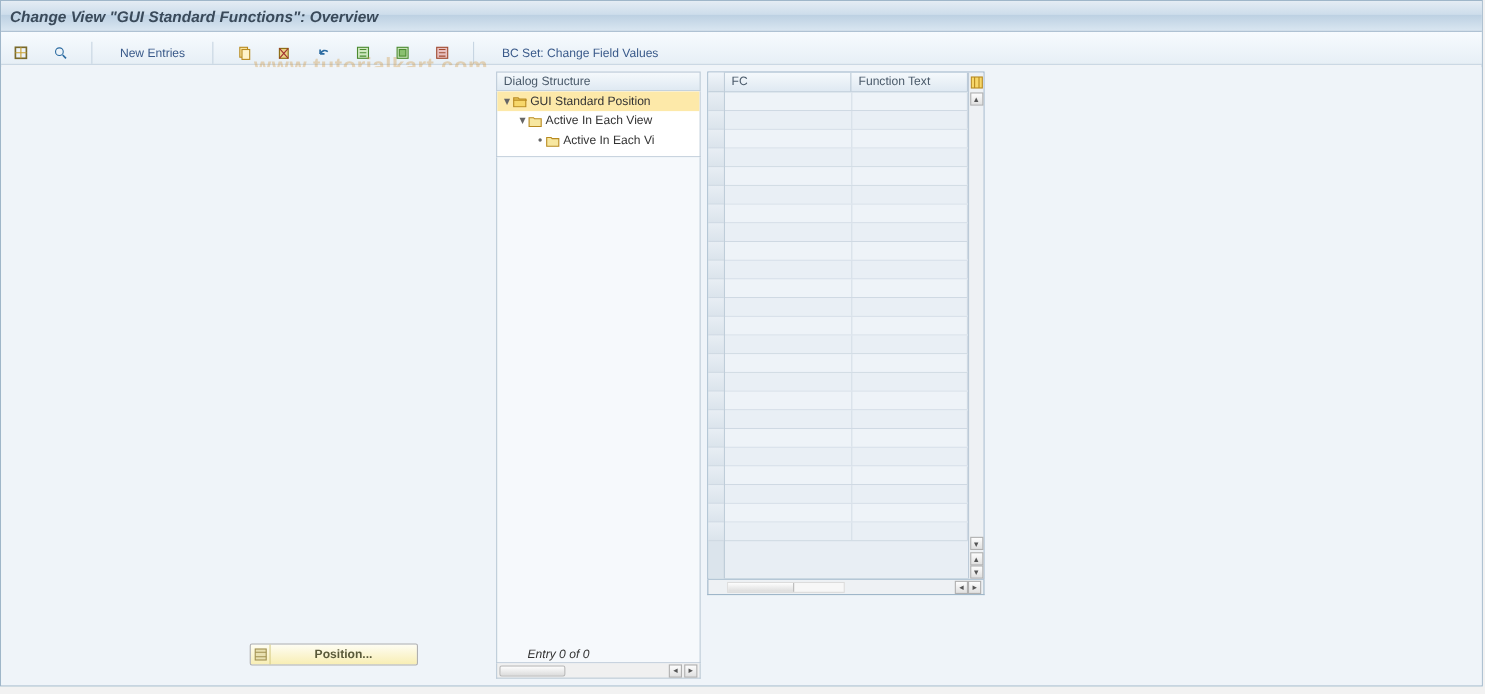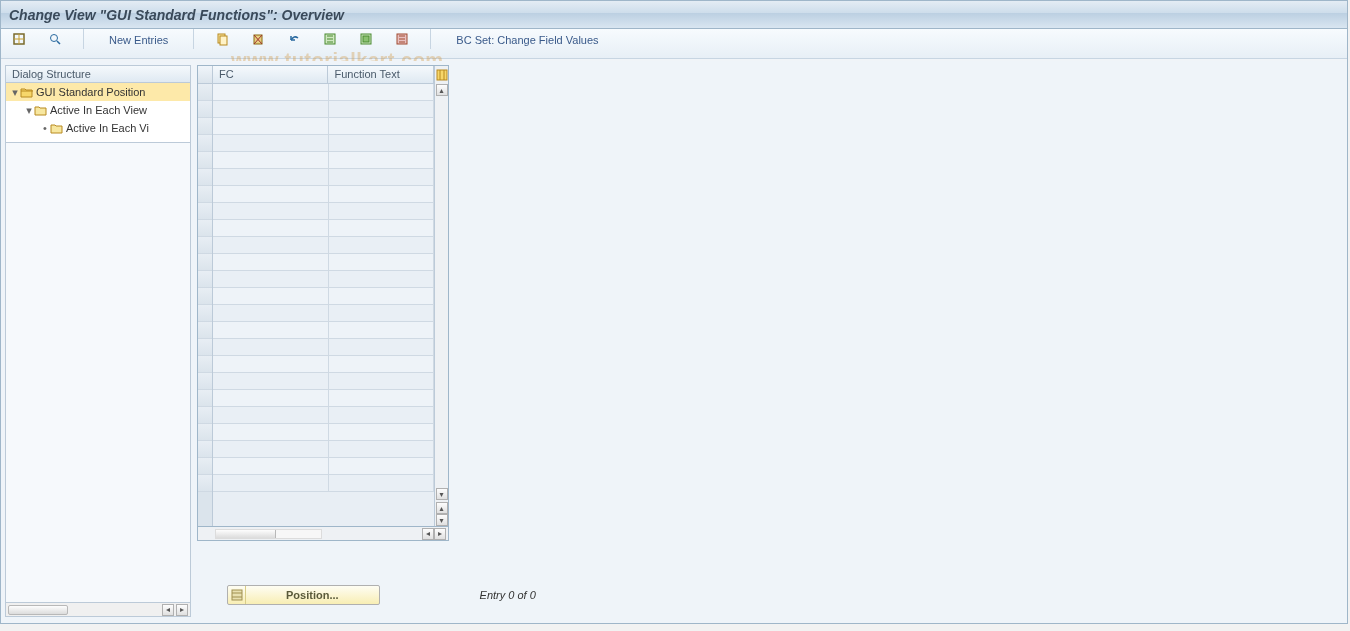--- a/index.html
+++ b/index.html
@@ -31,21 +31,21 @@
     font-style: italic;
     font-weight: bold;
     font-size: 14px;
     color: #3a4a5a;
   }
   .toolbar {
     height: 30px;
     background: linear-gradient(to bottom, #f7fbfe 0%, #e7eff6 100%);
     border-bottom: 1px solid #c7d5e2;
     display: flex;
-    align-items: flex-start;
+    align-items: flex-end;
     padding-left: 8px;
     gap: 16px;
   }
   .tb-btn {
     width: 20px; height: 20px;
     display: inline-flex; align-items: center; justify-content: center;
     border: 1px solid transparent;
     border-radius: 2px;
     cursor: pointer;
   }
@@ -57,20 +57,21 @@
     border: 1px solid transparent; border-radius: 2px;
     cursor: pointer;
   }
 
   .body-area {
     position: absolute;
     top: 60px; left: 0; right: 0; bottom: 0;
     background: #eff4f9;
     display: flex;
     padding: 4px 6px 6px 4px;
+    justify-content: center;
   }
 
   
   .left-panel {
     width: 186px;
     display: flex;
     flex-direction: column;
     margin-right: 6px;
   }
   .panel-header {

